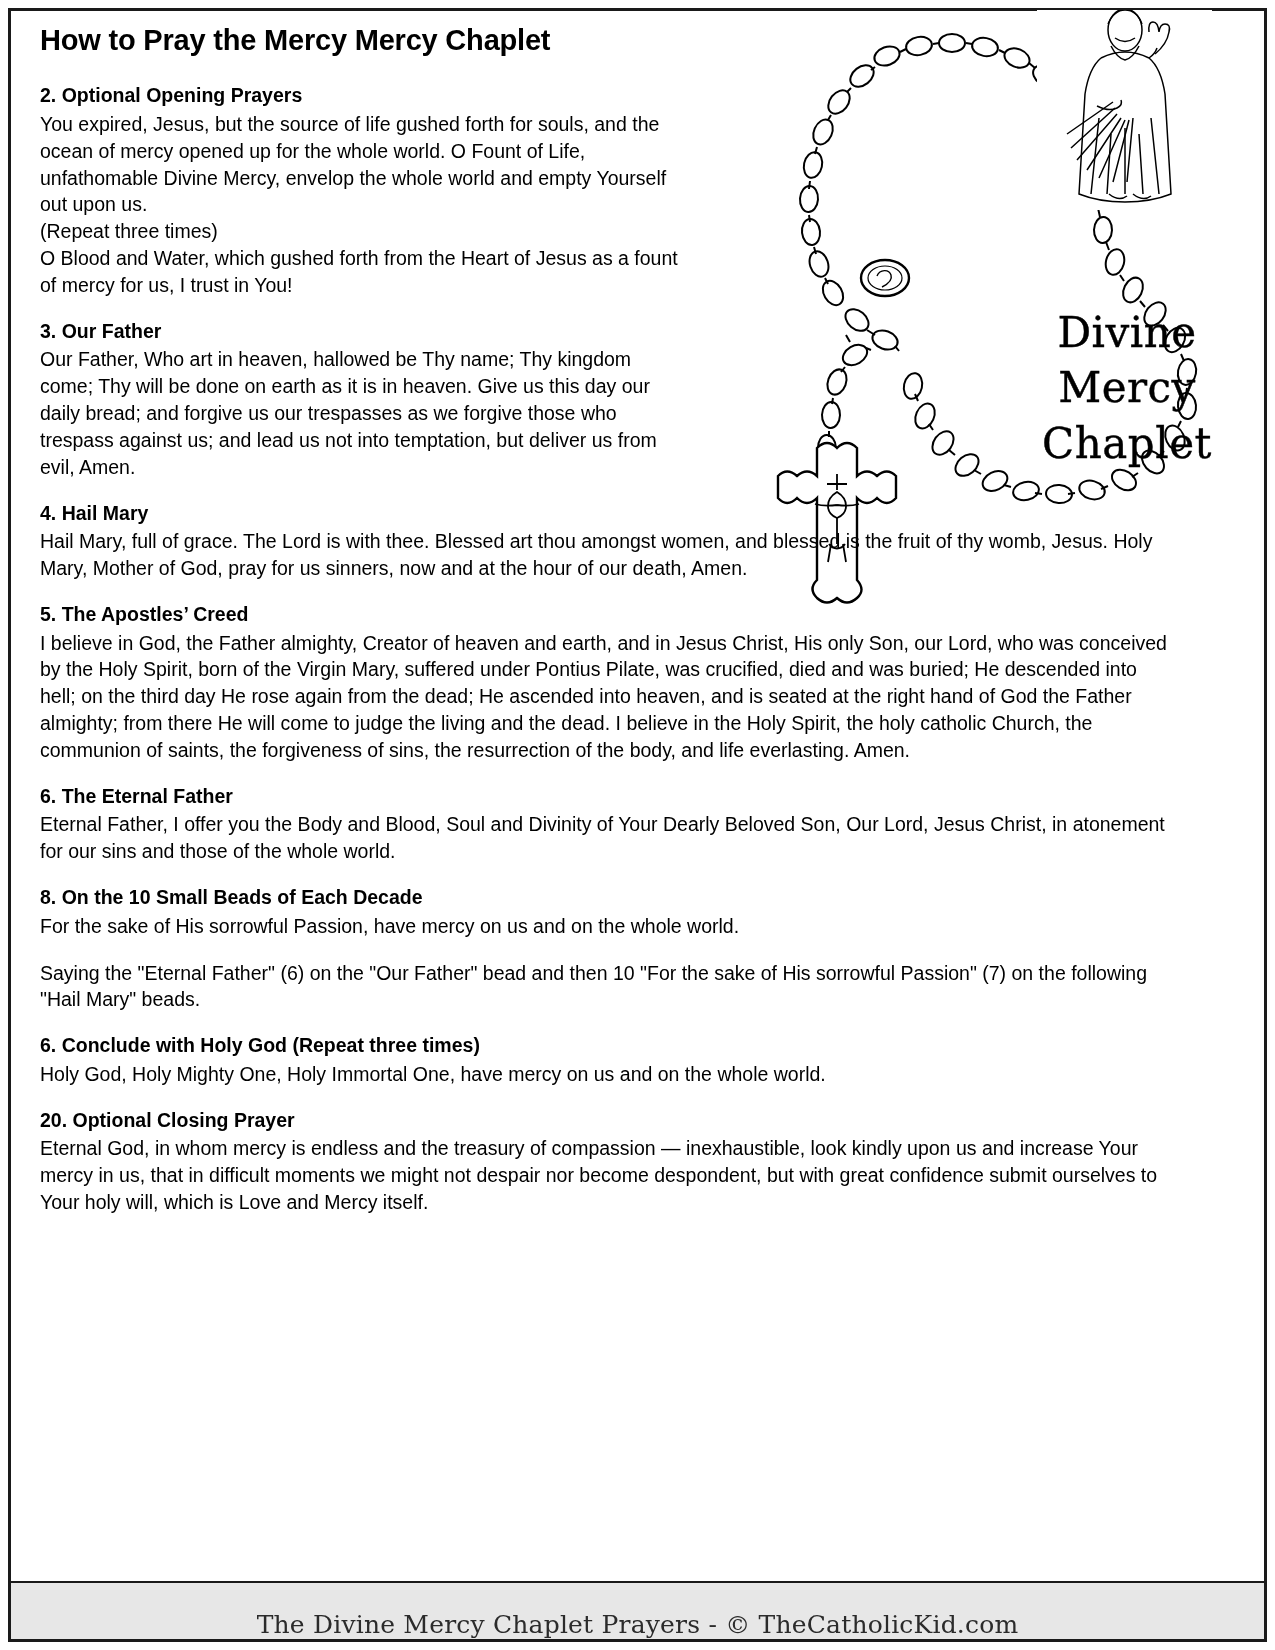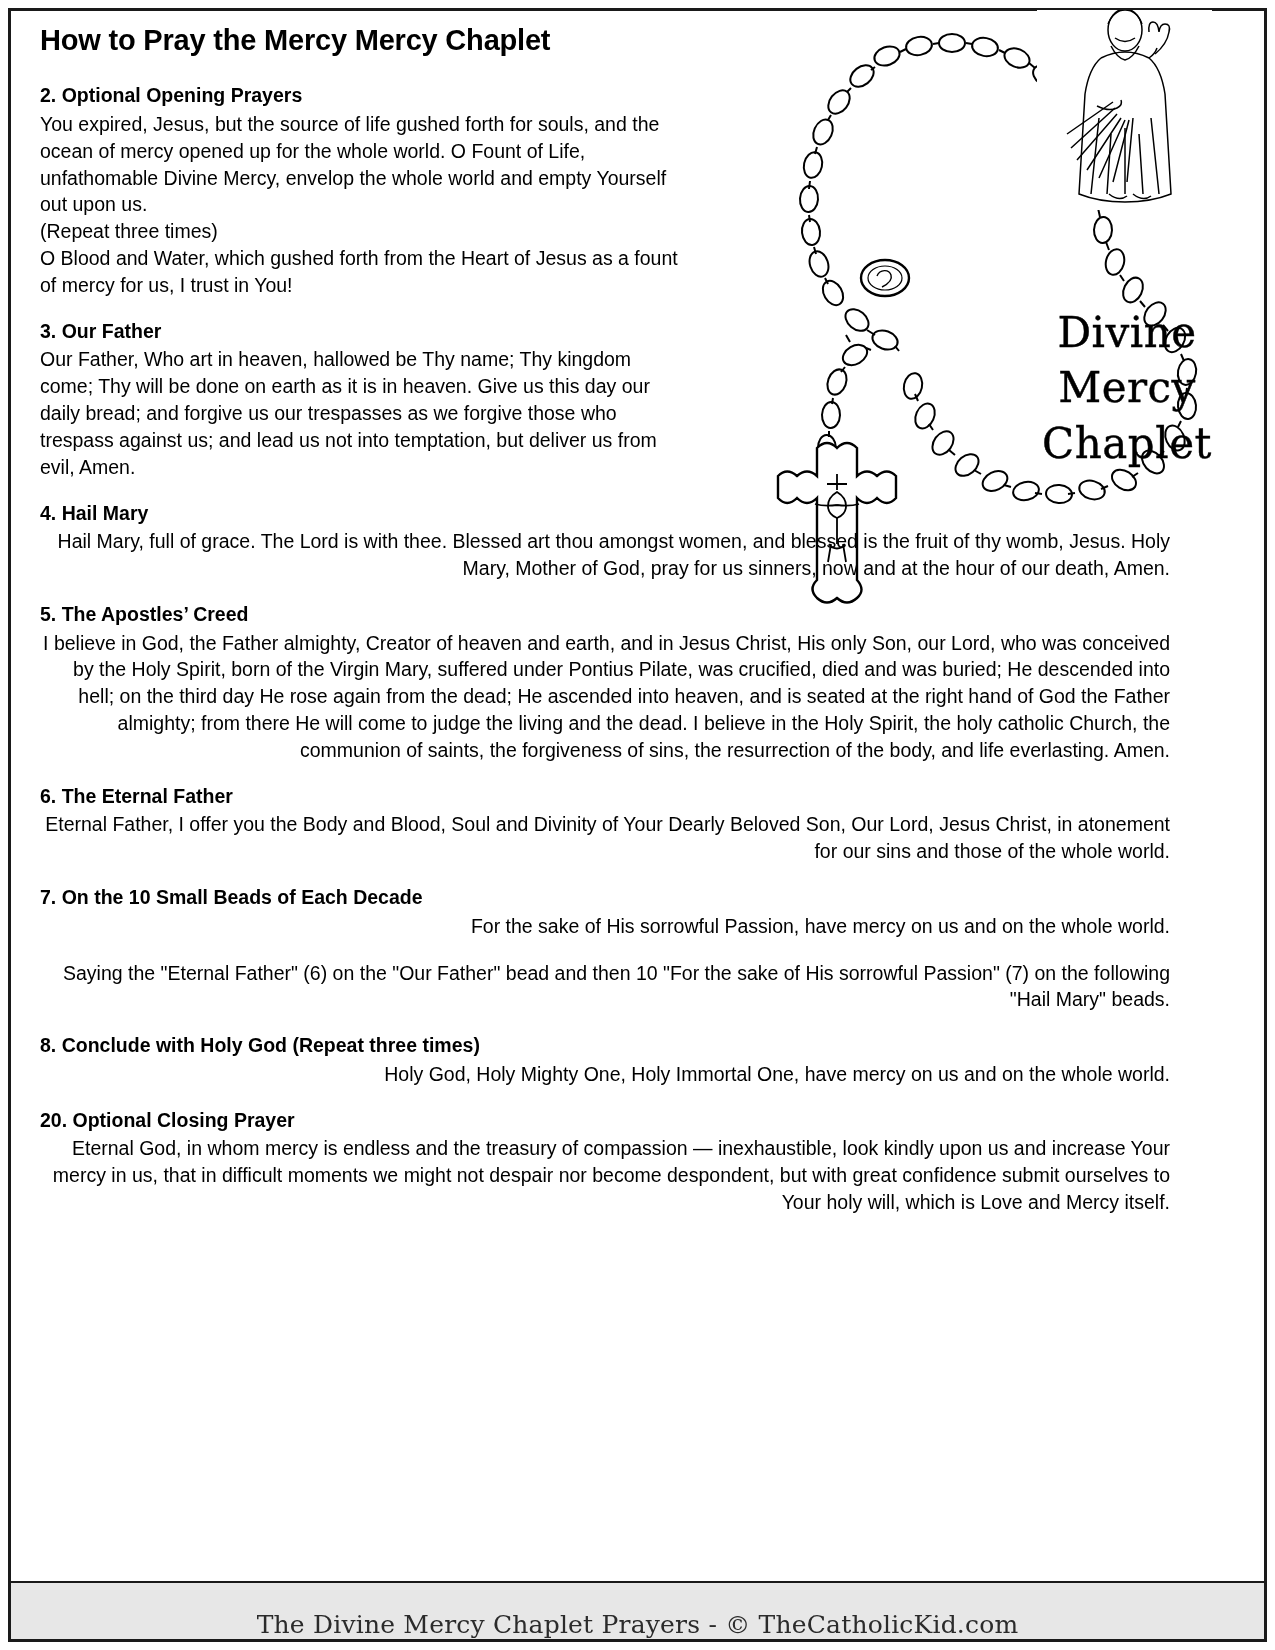--- a/index.html
+++ b/index.html
@@ -53,21 +53,21 @@
   }
   .section-body {
     font-size: 19.5px;
     line-height: 1.38;
     margin: 0;
     white-space: pre-line;
   }
   
   .narrow .section-body, .narrow .section-head { max-width: 640px; }
   .narrow-mid .section-body, .narrow-mid .section-head { max-width: 640px; }
-  .full .section-body { max-width: 1130px; text-align: right; }
+  .full .section-body { max-width: 1130px; }
 
   
   .art {
     position: absolute;
     right: 18px;
     top: 10px;
     width: 490px;
     height: 620px;
     pointer-events: none;
   }
@@ -258,30 +258,30 @@
       <div class="section-head">5. The Apostles’ Creed</div>
       <p class="section-body">I believe in God, the Father almighty, Creator of heaven and earth, and in Jesus Christ, His only Son, our Lord, who was conceived by the Holy Spirit, born of the Virgin Mary, suffered under Pontius Pilate, was crucified, died and was buried; He descended into hell; on the third day He rose again from the dead; He ascended into heaven, and is seated at the right hand of God the Father almighty; from there He will come to judge the living and the dead. I believe in the Holy Spirit, the holy catholic Church, the communion of saints, the forgiveness of sins, the resurrection of the body, and life everlasting. Amen.</p>
     </div>
 
     <div class="section full">
       <div class="section-head">6. The Eternal Father</div>
       <p class="section-body">Eternal Father, I offer you the Body and Blood, Soul and Divinity of Your Dearly Beloved Son, Our Lord, Jesus Christ, in atonement for our sins and those of the whole world.</p>
     </div>
 
     <div class="section full">
-      <div class="section-head">7. On the 10 Small Beads of Each Decade</div>
+      <div class="section-head">8. On the 10 Small Beads of Each Decade</div>
       <p class="section-body">For the sake of His sorrowful Passion, have mercy on us and on the whole world.</p>
     </div>
 
     <div class="section full">
       <p class="section-body">Saying the "Eternal Father" (6) on the "Our Father" bead and then 10 "For the sake of His sorrowful Passion" (7) on the following "Hail Mary" beads.</p>
     </div>
 
     <div class="section full">
-      <div class="section-head">8. Conclude with Holy God (Repeat three times)</div>
+      <div class="section-head">6. Conclude with Holy God (Repeat three times)</div>
       <p class="section-body">Holy God, Holy Mighty One, Holy Immortal One, have mercy on us and on the whole world.</p>
     </div>
 
     <div class="section full">
       <div class="section-head">20. Optional Closing Prayer</div>
       <p class="section-body">Eternal God, in whom mercy is endless and the treasury of compassion — inexhaustible, look kindly upon us and increase Your mercy in us, that in difficult moments we might not despair nor become despondent, but with great confidence submit ourselves to Your holy will, which is Love and Mercy itself.</p>
     </div>
 
   </div>
 

